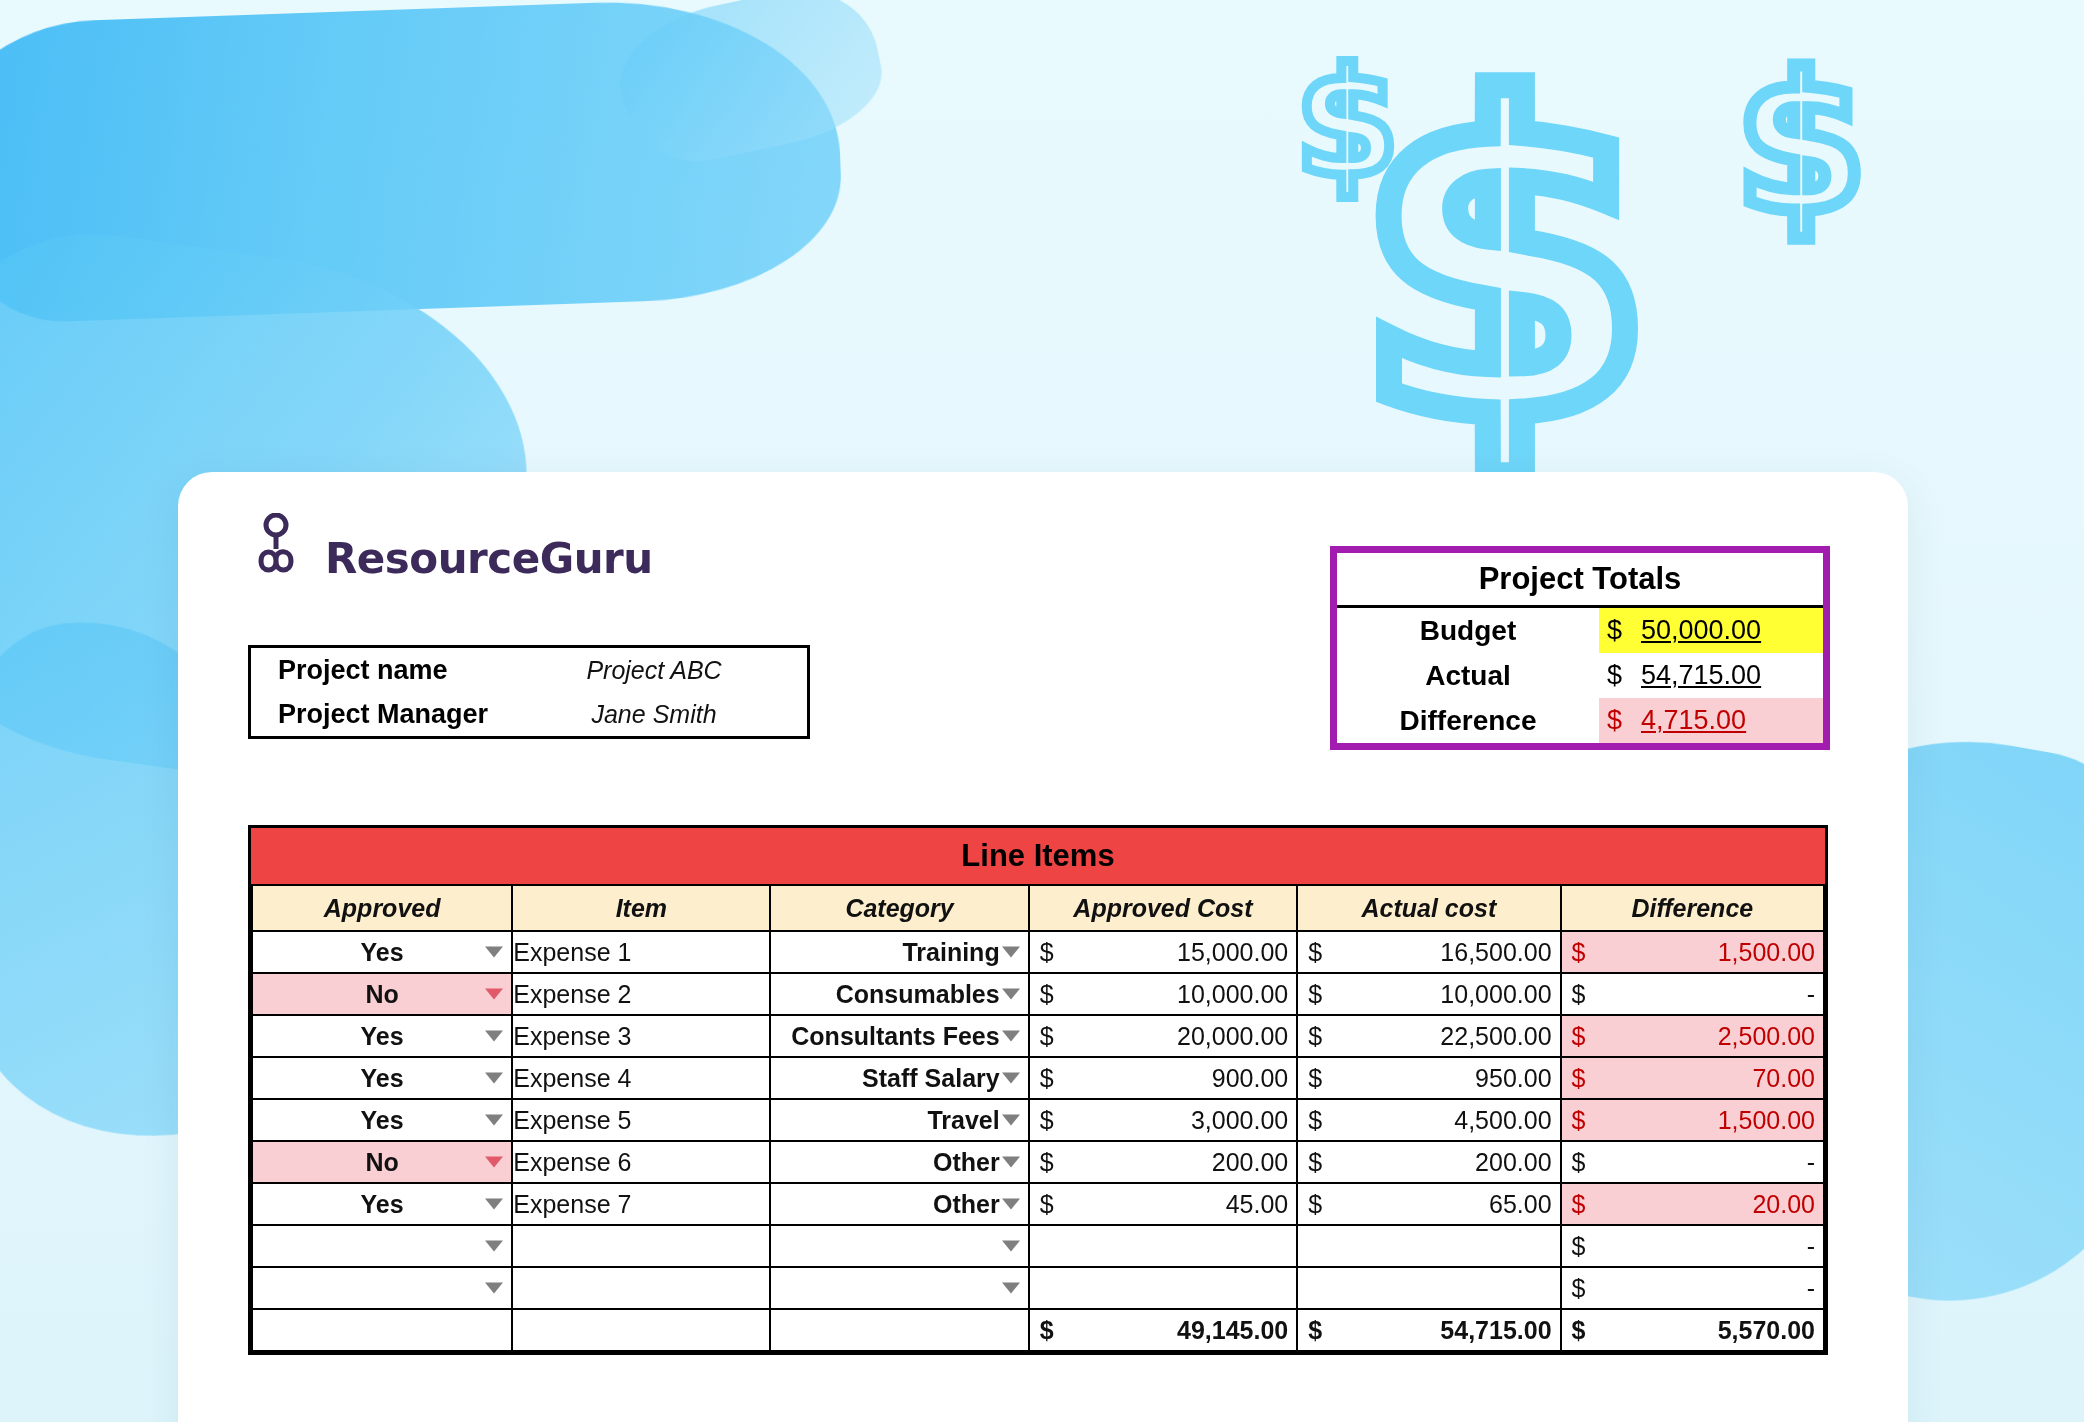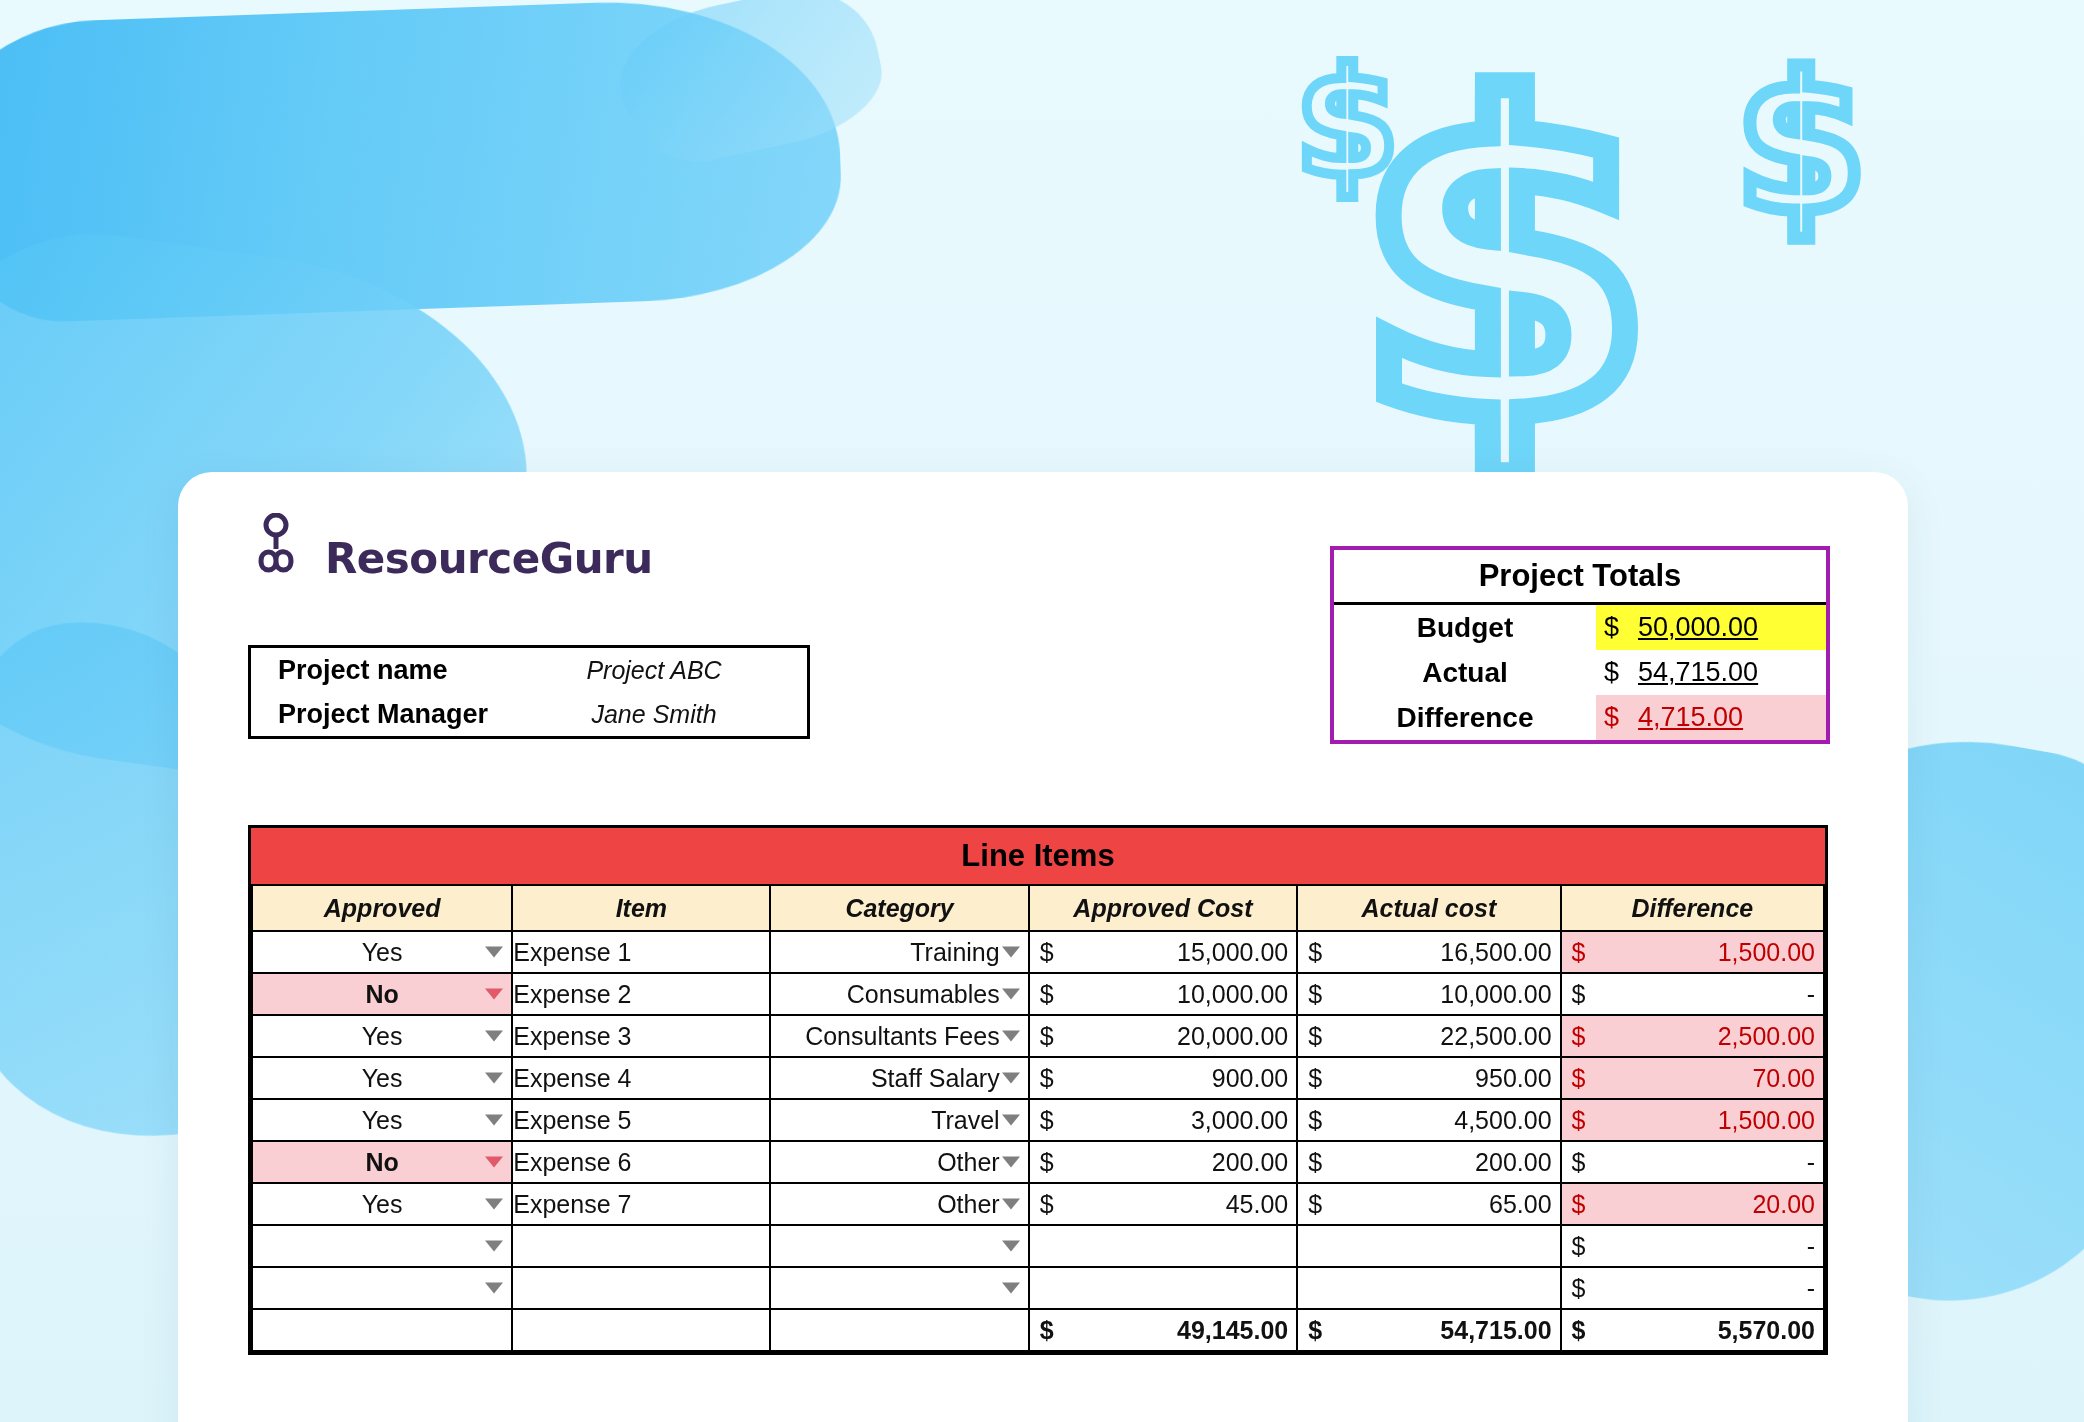--- a/index.html
+++ b/index.html
@@ -173,21 +173,21 @@
     text-align: center;
     box-sizing: border-box;
   }
 
   
   #project-totals {
     position: absolute;
     left: 1330px;
     top: 546px;
     width: 500px;
-    border: 4px solid #a21caf;
+    border: 7px solid #a21caf;
     box-sizing: border-box;
     background: #fff;
   }
   #project-totals .title {
     height: 52px;
     line-height: 52px;
     text-align: center;
     font-size: 31px;
     font-weight: 700;
     border-bottom: 3px solid #000;
@@ -264,20 +264,21 @@
   .col-item { width: 250px; }
   .col-category { width: 250px; }
   .col-est { width: 260px; }
   .col-act { width: 255px; }
   .col-diff { width: 255px; }
 
   .cell-dd {
     position: relative;
     text-align: center;
     padding-right: 28px;
+    font-weight: bold;
   }
   .dd-arrow {
     position: absolute;
     right: 8px;
     top: 50%;
     transform: translateY(-50%);
     width: 0; height: 0;
     border-left: 9px solid transparent;
     border-right: 9px solid transparent;
     border-top: 11px solid #7f7f7f;

